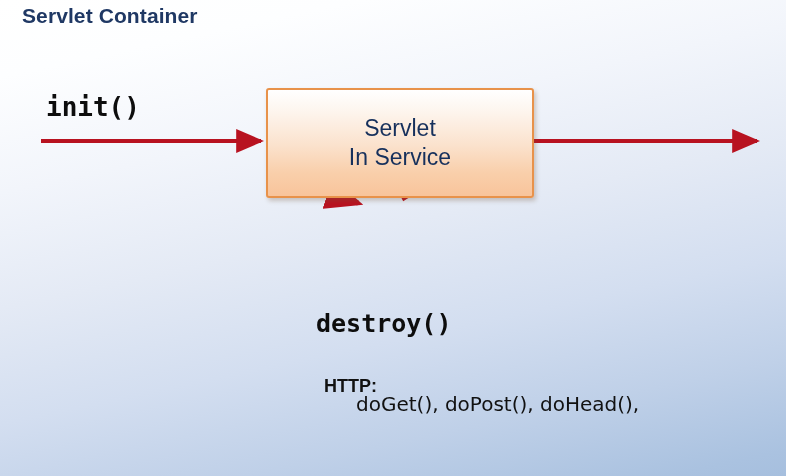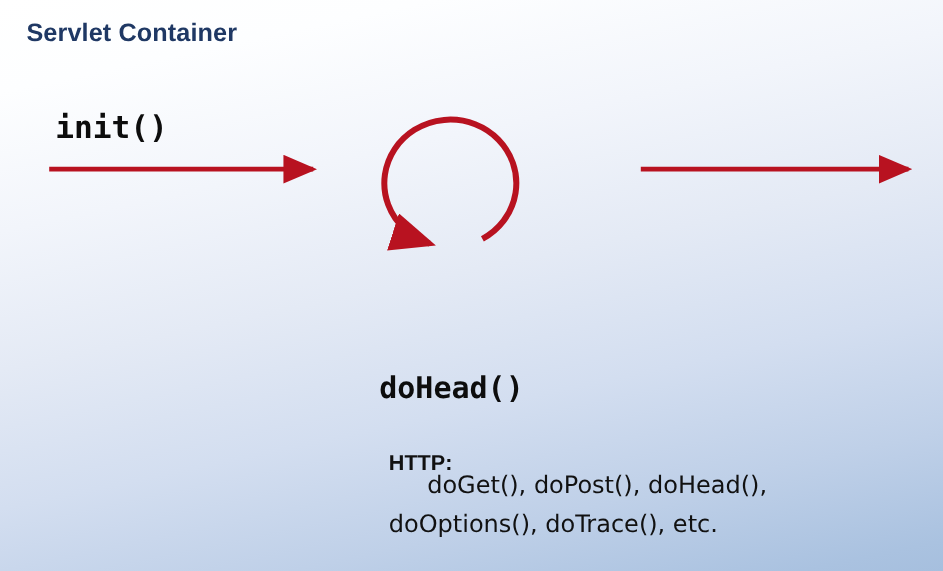--- a/index.html
+++ b/index.html
@@ -21,21 +21,21 @@
         #bfd0e8 82%,
         #aac2e0 96%,
         #a6bfde 100%);
     font-family: "Liberation Sans", sans-serif;
   }
 
   
   #title {
     position: absolute;
     left: 22px;
-    top: 16px;
+    top: 4px;
     font-family: "Liberation Sans", sans-serif;
     font-size: 21px;
     font-weight: bold;
     color: #1f3864;
     letter-spacing: 0.1px;
     white-space: nowrap;
   }
 
   
   #servlet-box {
@@ -136,25 +136,28 @@
     <g>
       <line x1="534" y1="141" x2="757" y2="141" stroke="#b81220" stroke-width="4" marker-end="url(#ah)"></line>
     </g>
 
     <g>
       <path d="M 402,199
                A 55,53 0 1 0 358,203" fill="none" stroke="#b81220" stroke-width="5" stroke-linecap="butt" marker-end="url(#ah2)"></path>
     </g>
   </svg>
 
+  <div id="servlet-box">
+    <div class="box-line">Servlet</div>
+    <div class="box-line">In Service</div>
+  </div>
 
   <div id="init-label" class="mono-label">init()</div>
 
 
-  <div id="service-label" class="mono-label">doHead()</div>
+  <div id="service-label" class="mono-label">destroy()</div>
 
   <div id="http-label">HTTP:</div>
 
   <div id="http-line-1" class="http-line">doGet(), doPost(), doHead(),</div>
 
-  <div id="http-line-2" class="http-line">doOptions(), doTrace(), etc.</div>
 
 </div>
 
 </body></html>

